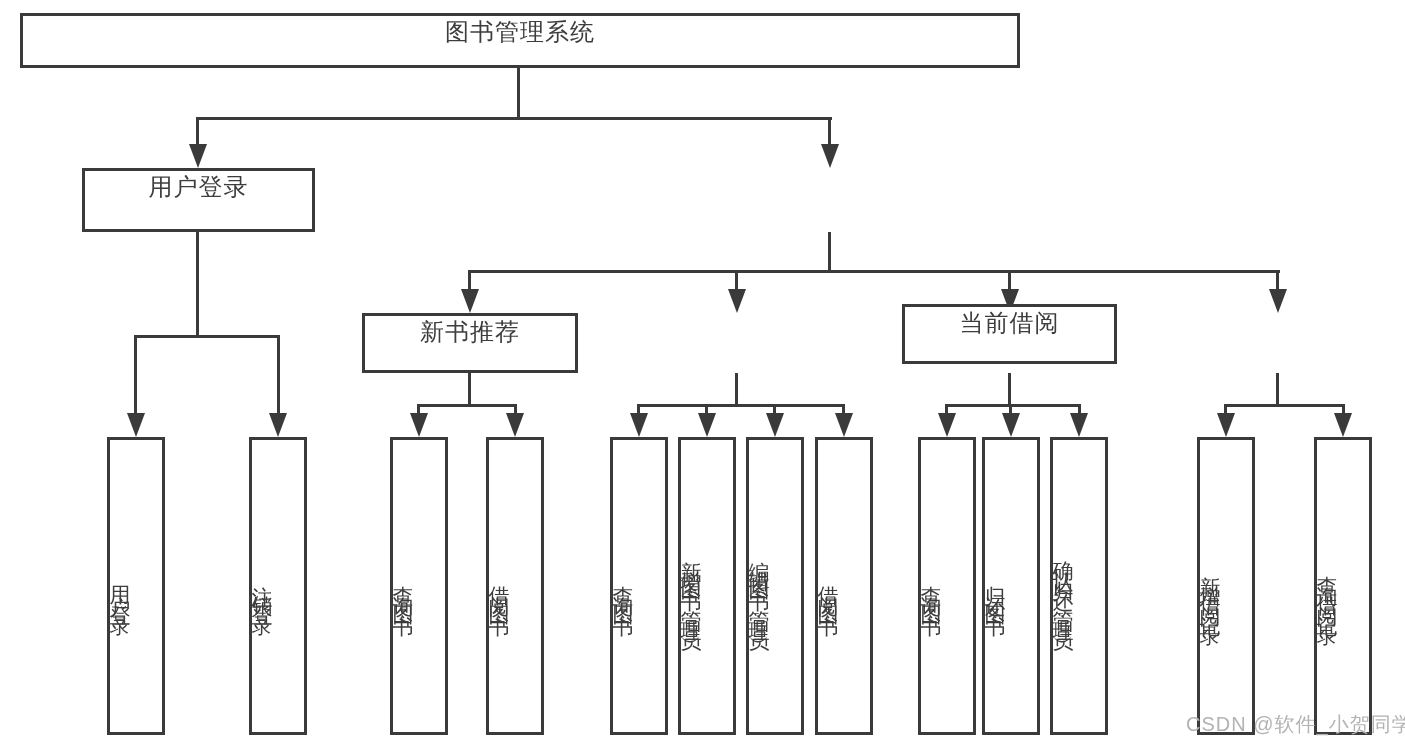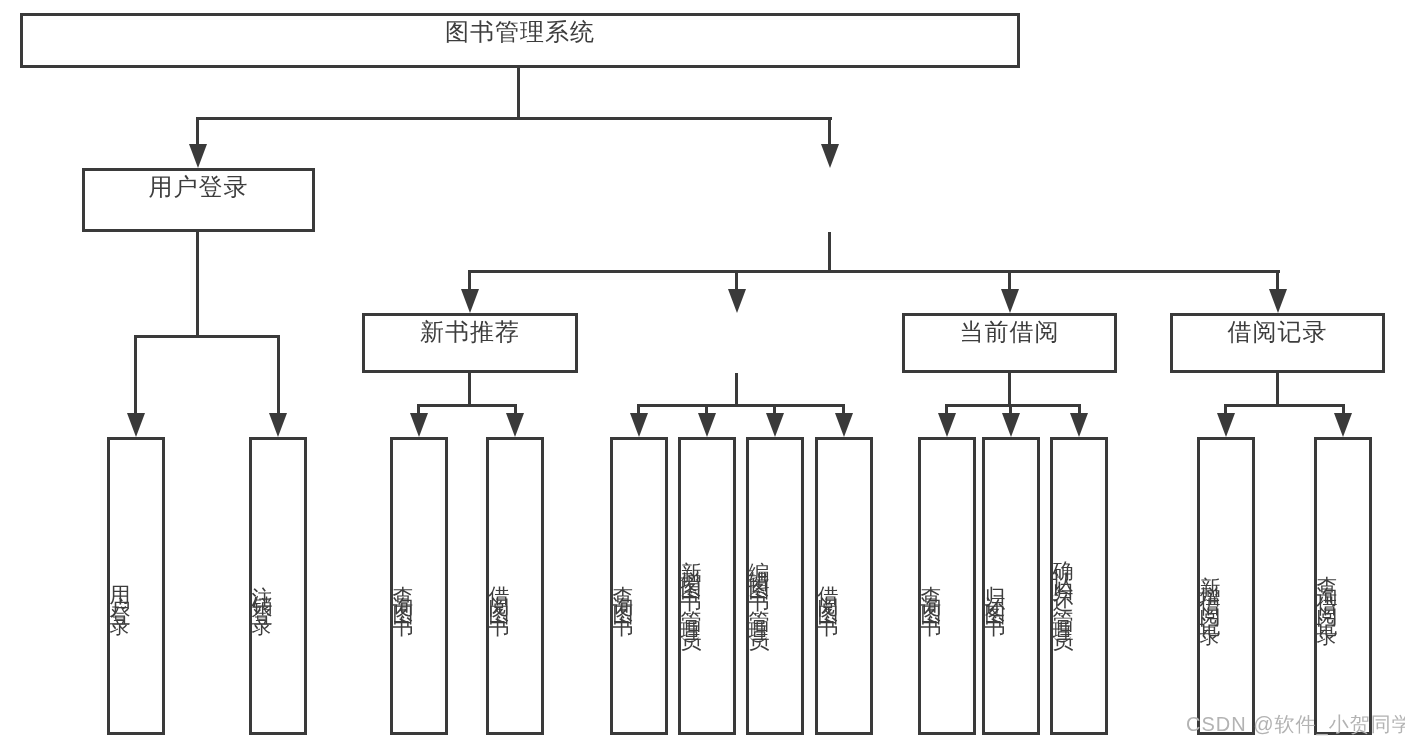--- a/index.html
+++ b/index.html
@@ -96,25 +96,22 @@
   <div class="vline" style="left:735px;top:270px;height:23px;"></div>
   <div class="arrow-down" style="left:728px;top:289px;"></div>
   <div class="vline" style="left:1008px;top:270px;height:23px;"></div>
   <div class="arrow-down" style="left:1001px;top:289px;"></div>
   <div class="vline" style="left:1276px;top:270px;height:23px;"></div>
   <div class="arrow-down" style="left:1269px;top:289px;"></div>
 
   <div class="box" style="left:362px;top:313px;width:216px;height:60px;">
     <span>新书推荐</span>
   </div>
-  <div class="box" style="left:902px;top:313px;width:215px;height:60px;">
+  <div class="box" style="left:902px;top:304px;width:215px;height:60px;">
     <span>当前借阅</span>
-  </div>
-  <div class="box" style="left:1170px;top:313px;width:215px;height:60px;">
-    <span>借阅记录</span>
   </div>
 
   <div class="vline" style="left:468px;top:373px;height:34px;"></div>
   <div class="hline" style="left:417px;top:404px;width:100px;"></div>
   <div class="vline" style="left:417px;top:404px;height:12px;"></div>
   <div class="arrow-down" style="left:410px;top:413px;"></div>
   <div class="vline" style="left:514px;top:404px;height:12px;"></div>
   <div class="arrow-down" style="left:506px;top:413px;"></div>
 
   <div class="vline" style="left:735px;top:373px;height:34px;"></div>

